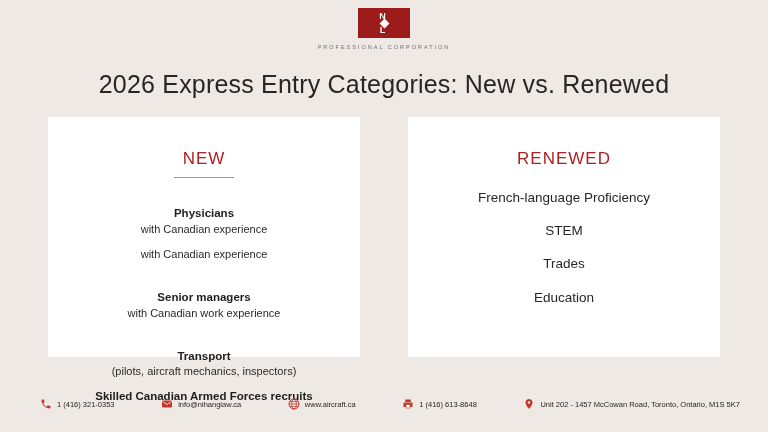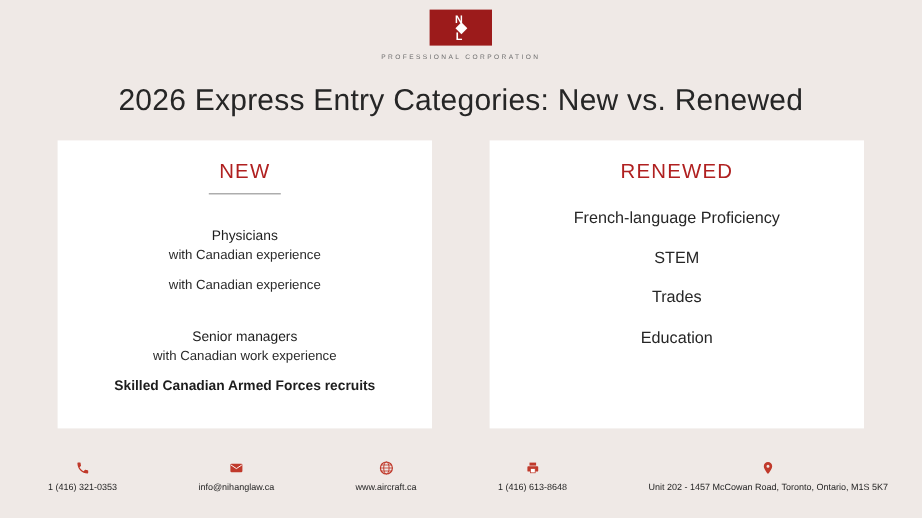--- a/index.html
+++ b/index.html
@@ -97,42 +97,42 @@
     width: 672px;
     height: 240px;
     display: flex;
     justify-content: space-between;
   }
   .panel {
     background: #ffffff;
     width: 312px;
     height: 240px;
     box-sizing: border-box;
-    padding: 16px 14px 10px 14px;
+    padding: 32px 14px 10px 14px;
     text-align: center;
   }
   .panel-head {
     color: #b02020;
     font-size: 17px;
     letter-spacing: 1px;
     margin-bottom: 8px;
   }
   .panel-rule {
     width: 60px;
     height: 1px;
     background: #9a9a9a;
     margin: 0 auto 12px auto;
   }
 
   .item {
     margin-bottom: 11px;
   }
   .item-title {
     font-size: 11.5px;
-    font-weight: normal;
+    font-weight: bold;
     color: #1d1d1d;
     line-height: 1.35;
     margin-top: 28px;
   }
   .item-sub {
     font-size: 11px;
     color: #2a2a2a;
     line-height: 1.35;
   }
   .item-solo {
@@ -158,21 +158,20 @@
     left: 40px;
     width: 700px;
     display: flex;
     align-items: center;
     justify-content: space-between;
   }
   .fitem {
     display: flex;
     align-items: center;
     gap: 5px;
-    flex-direction: column;
   }
   .fitem .ftext {
     font-size: 7.5px;
     color: #1f1f1f;
     white-space: nowrap;
   }
   .ficon {
     width: 12px;
     height: 12px;
     display: inline-block;
@@ -208,20 +207,24 @@
 
     <div class="item">
       <div class="item-sub">with Canadian experience</div>
     </div>
 
     <div class="item">
       <div class="item-title">Senior managers</div>
       <div class="item-sub">with Canadian work experience</div>
     </div>
 
+    <div class="item">
+      <div class="item-title">Transport</div>
+      <div class="item-sub">(pilots, aircraft mechanics, inspectors)</div>
+    </div>
 
     <div class="item-solo">Skilled Canadian Armed Forces recruits</div>
   </div>
 
   <div class="panel">
     <div class="panel-head">RENEWED</div>
     <div class="panel-rule" style="visibility:hidden"></div>
 
     <div class="renewed-list">
       <div class="renewed-item">French-language Proficiency</div>

